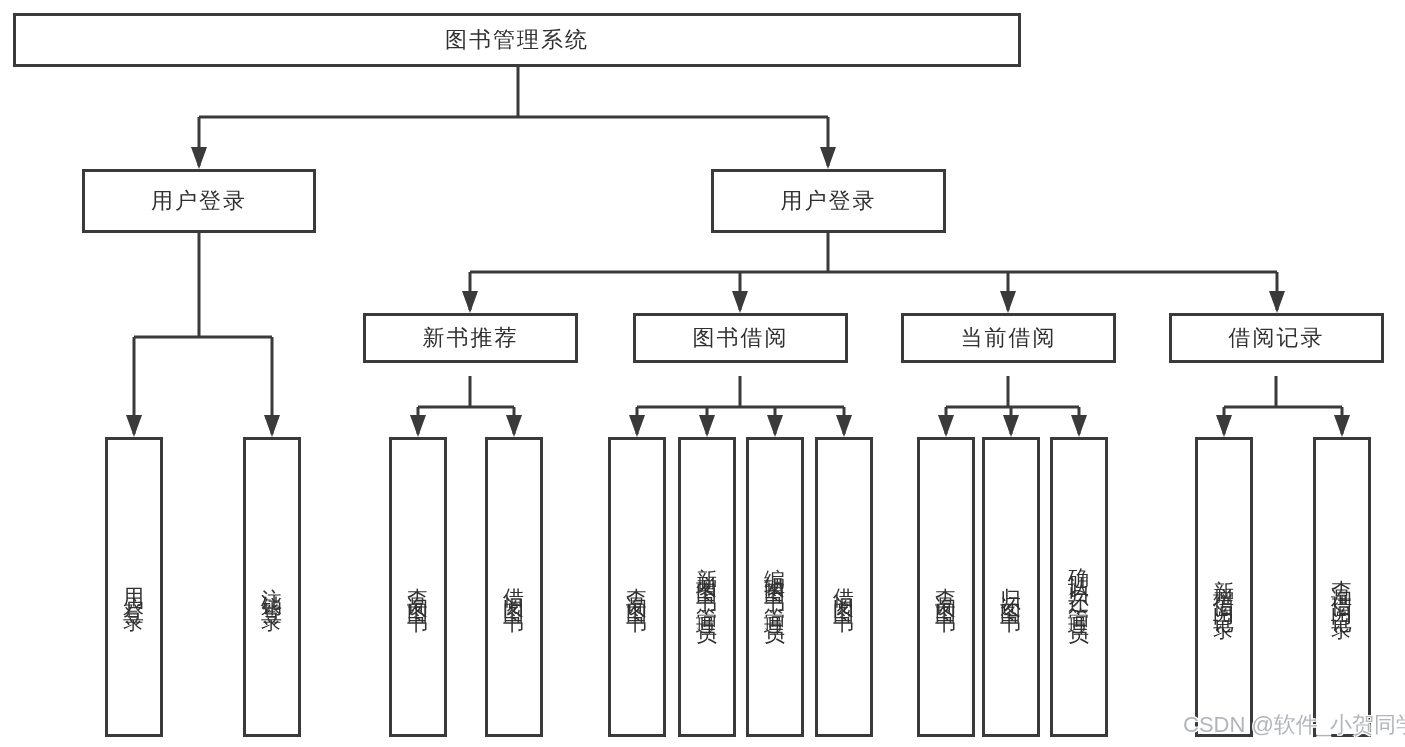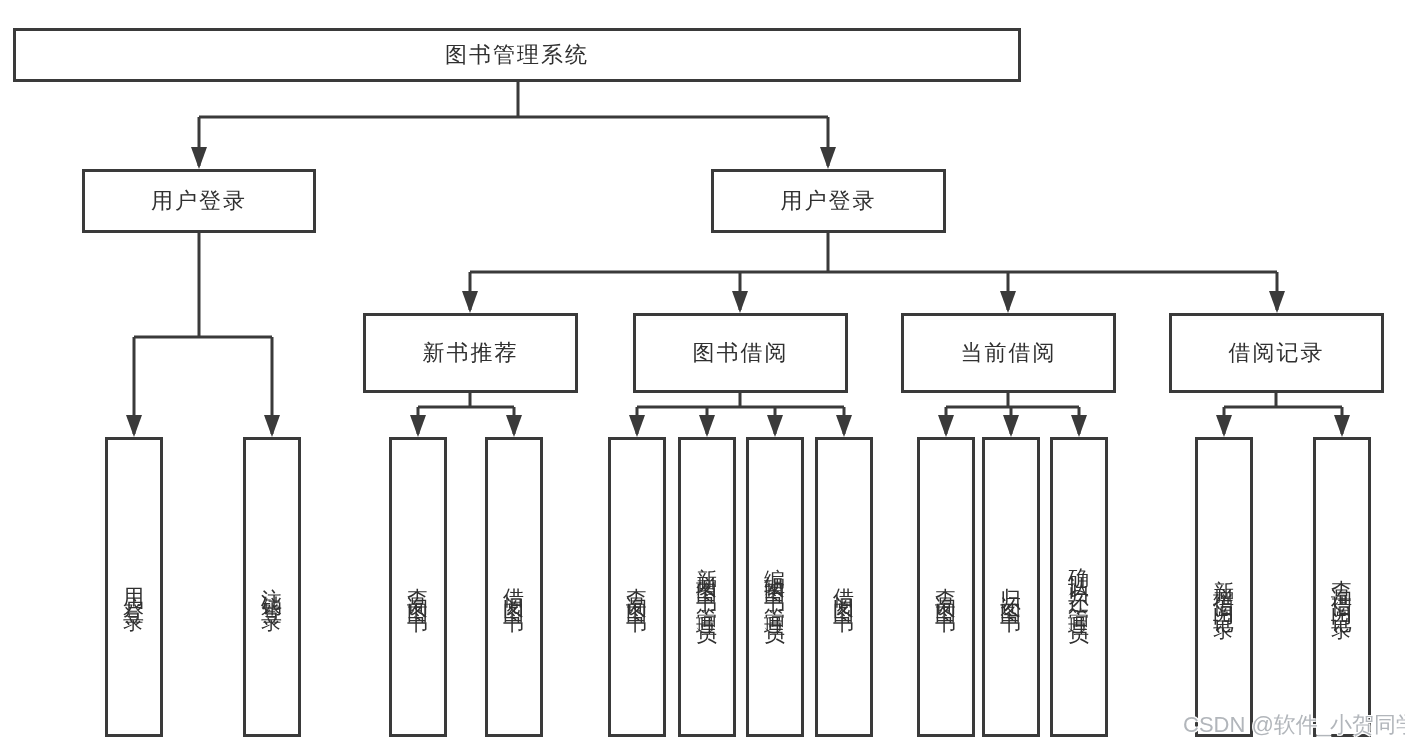--- a/index.html
+++ b/index.html
@@ -20,25 +20,25 @@
     position: absolute;
     box-sizing: border-box;
     background: #ffffff;
     border: 3px solid #3a3a3a;
     display: flex;
     align-items: center;
     justify-content: center;
     color: #303030;
   }
   .node.h { font-size: 22px; letter-spacing: 2px; }
-  .node.root   { left: 13px;  top: 28px;  width: 1008px; height: 54px; }
+  .node.root   { left: 13px;  top: 13px;  width: 1008px; height: 54px; }
   .node.l2     { top: 169px; height: 64px; }
   .node.l2a    { left: 82px;  width: 234px; }
   .node.l2b    { left: 711px; width: 235px; }
-  .node.l3     { top: 313px; height: 80px; width: 215px; }
+  .node.l3     { top: 313px; height: 50px; width: 215px; }
   .node.l3a    { left: 363px; }
   .node.l3b    { left: 633px; }
   .node.l3c    { left: 901px; }
   .node.l3d    { left: 1169px; }
   .node.leaf   { top: 437px; height: 300px; width: 58px; }
   .leaf span {
     writing-mode: vertical-rl;
     text-orientation: mixed;
     font-size: 21px;
     letter-spacing: 8px;

